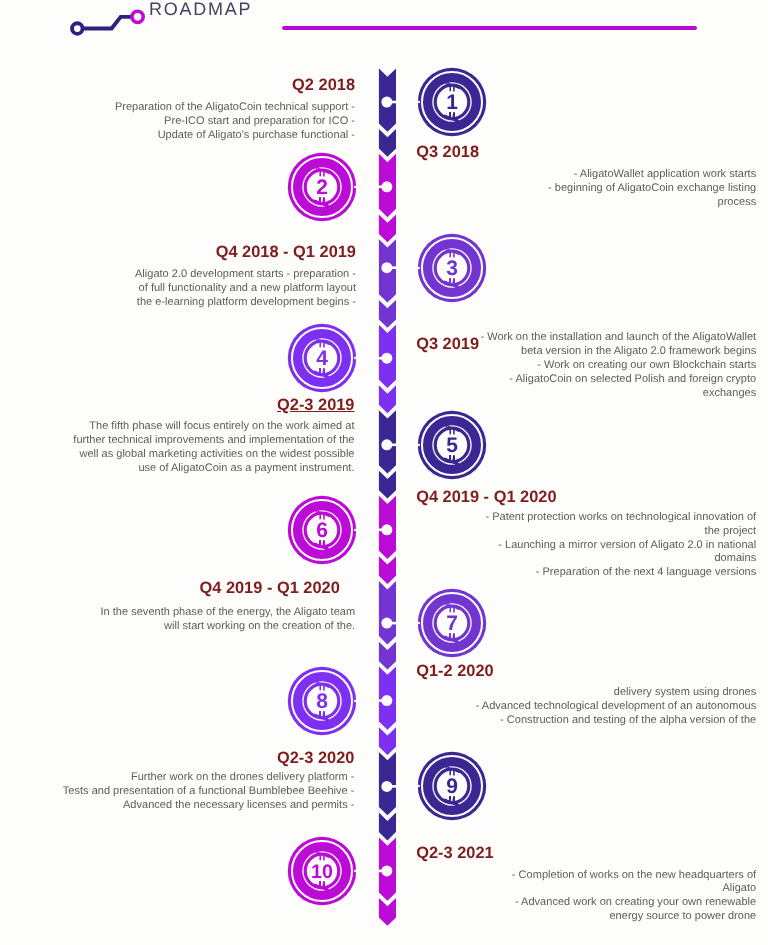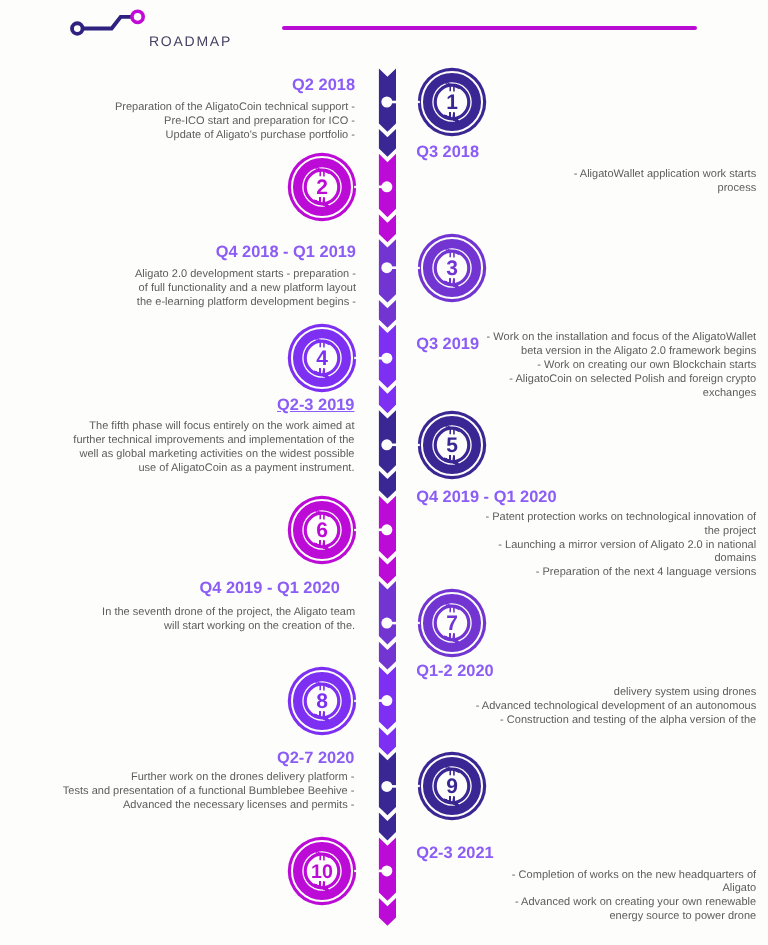--- a/index.html
+++ b/index.html
@@ -4,36 +4,36 @@
 <title>Roadmap</title>
 <style>
   html,body{margin:0;padding:0;}
   body{width:768px;height:945px;background:#fdfdfb;
        font-family:"Liberation Sans",sans-serif;position:relative;overflow:hidden;
        -webkit-font-smoothing:antialiased;text-rendering:geometricPrecision;}
   .page{position:absolute;left:0;top:0;width:768px;height:945px;}
 
   
   .hdr-logo{position:absolute;left:62px;top:2px;width:210px;height:44px;}
-  .hdr-title{position:absolute;left:149px;top:32px;font-size:14px;letter-spacing:1.75px;
+  .hdr-title{position:absolute;left:149px;top:0;font-size:18px;letter-spacing:1.75px;
              color:#474063;font-weight:400;white-space:nowrap;line-height:19.3px;}
   .hdr-rule{position:absolute;left:282px;top:26.3px;width:415px;height:3.4px;
             background:#b80cd3;border-radius:2px;}
 
   
   .timeline{position:absolute;left:0;top:0;width:768px;height:945px;}
 
   
   .badge{position:absolute;width:70px;height:70px;}
 
   
   .hd,.bd{position:absolute;}
   .hd.right,.bd.right{text-align:right;}
   .hd.left,.bd.left{text-align:right;}
-  .hd{font-size:16.4px;font-weight:700;color:#8b5cf6;letter-spacing:0px;
+  .hd{font-size:16.4px;font-weight:700;color:#7f1d1d;letter-spacing:0px;
       line-height:16.4px;white-space:nowrap;}
   .bd{font-size:11px;color:#5c5c5c;line-height:13.95px;letter-spacing:0.02px;}
   .bd .li{display:block;white-space:nowrap;}
 </style>
 </head>
 <body>
 
 <div class="page">
 
   <svg class="hdr-logo" viewBox="0 0 210 44">
@@ -435,31 +435,32 @@
 
    <use href="#deco" transform="rotate(180 50 50)"></use>
    <text x="50" y="50.2" fill="#bc0bd6" font-family="Liberation Sans, sans-serif" font-size="28" font-weight="700" text-anchor="middle" dominant-baseline="central">10</text>
   <rect x="96" y="48.3" width="5" height="3.3" fill="#fdfdfb"></rect>
 </svg></div>
     </div>
   <div id="texts">
       <div class="hd right" style="top: 144.3px; left: 416.2px;">Q3 2018</div>
       <div class="bd right" style="top: 167.6px; left: 416.2px; width: 340px;">
         <span class="li">- AligatoWallet application work starts</span>
+        <span class="li">- beginning of AligatoCoin exchange listing</span>
         <span class="li">&nbsp;&nbsp;process</span>
       </div>
       <div class="hd left" style="top: 76.8px; right: 413px;">Q2 2018</div>
       <div class="bd left" style="top: 100.8px; right: 413px; width: 340px;">
         <span class="li">Preparation of the AligatoCoin technical support -</span>
         <span class="li">Pre-ICO start and preparation for ICO -</span>
-        <span class="li">Update of Aligato's purchase portfolio -</span>
+        <span class="li">Update of Aligato's purchase functional -</span>
       </div>
       <div class="hd right" style="top: 308.1px; left: 416.2px; margin-top: 28px;">Q3 2019</div>
       <div class="bd right" style="top: 331px; left: 416.2px; width: 340px;">
-        <span class="li">- Work on the installation and focus of the AligatoWallet</span>
+        <span class="li">- Work on the installation and launch of the AligatoWallet</span>
         <span class="li">&nbsp;&nbsp;beta version in the Aligato 2.0 framework begins</span>
         <span class="li">- Work on creating our own Blockchain starts</span>
         <span class="li">- AligatoCoin on selected Polish and foreign crypto</span>
         <span class="li">&nbsp;&nbsp;exchanges</span>
       </div>
       <div class="hd left" style="top: 244.2px; right: 412px;">Q4 2018 - Q1 2019</div>
       <div class="bd left" style="top: 268.1px; right: 412px; width: 340px;">
         <span class="li">Aligato 2.0 development starts - preparation -</span>
         <span class="li">of full functionality and a new platform layout</span>
         <span class="li">the e-learning platform development begins -</span>
@@ -480,31 +481,31 @@
         <span class="li">use of AligatoCoin as a payment instrument.</span>
       </div>
       <div class="hd right" style="top: 663.1px; left: 416.2px;">Q1-2 2020</div>
       <div class="bd right" style="top: 686.4px; left: 416.2px; width: 340px;">
         <span class="li">&nbsp;&nbsp;delivery system using drones</span>
         <span class="li">- Advanced technological development of an autonomous</span>
         <span class="li">- Construction and testing of the alpha version of the</span>
       </div>
       <div class="hd left" style="top: 579.9px; right: 428.2px;">Q4 2019 - Q1 2020</div>
       <div class="bd left" style="top: 606.2px; right: 412.9px; width: 340px;">
-        <span class="li">In the seventh drone of the project, the Aligato team</span>
+        <span class="li">In the seventh phase of the energy, the Aligato team</span>
         <span class="li">will start working on the creation of the.</span>
       </div>
       <div class="hd right" style="top: 844.6px; left: 416.2px;">Q2-3 2021</div>
       <div class="bd right" style="top: 868.5px; left: 416.2px; width: 340px;">
         <span class="li">- Completion of works on the new headquarters of</span>
         <span class="li">&nbsp;&nbsp;Aligato</span>
         <span class="li">- Advanced work on creating your own renewable</span>
         <span class="li">&nbsp;&nbsp;energy source to power drone</span>
       </div>
-      <div class="hd left" style="top: 749.5px; right: 413.6px;">Q2-7 2020</div>
+      <div class="hd left" style="top: 749.5px; right: 413.6px;">Q2-3 2020</div>
       <div class="bd left" style="top: 771.2px; right: 413.6px; width: 340px;">
         <span class="li">Further work on the drones delivery platform -</span>
         <span class="li">Tests and presentation of a functional Bumblebee Beehive -</span>
         <span class="li">Advanced the necessary licenses and permits -</span>
       </div>
     </div>
 
 </div>
 
 </body></html>

